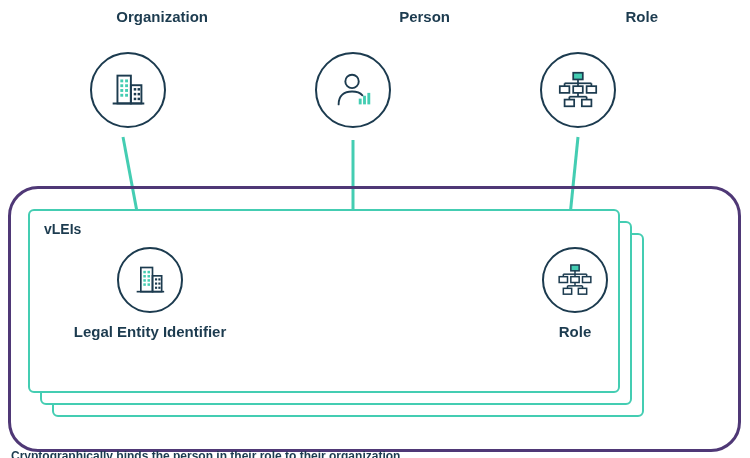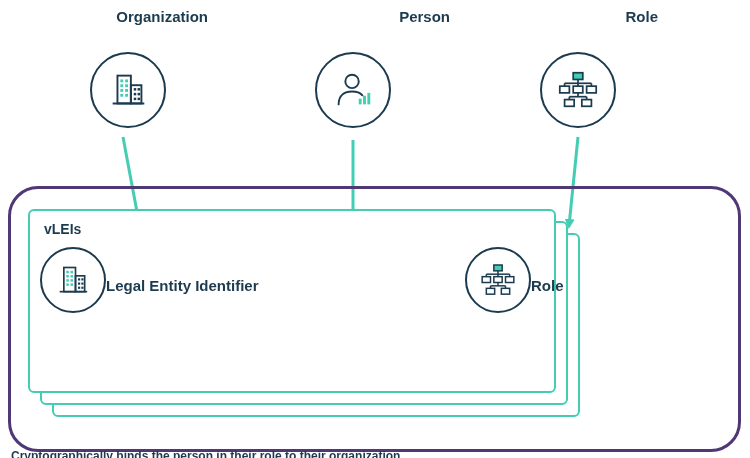--- a/index.html
+++ b/index.html
@@ -47,40 +47,40 @@
   #ah path { fill: var(--teal); }
   .outer {
     position: absolute;
     left: 8px; top: 186px;
     width: 733px; height: 266px;
     border: 3px solid var(--purple);
     border-radius: 30px;
   }
   .card {
     position: absolute;
-    width: 528px; height: 184px;
+    width: 592px; height: 184px;
     border: 2px solid var(--teal);
     border-radius: 6px;
     background: #fff;
   }
   .card.c3 { left: 41px; top: 44px; }
   .card.c2 { left: 29px; top: 32px; }
   .card.main { left: 17px; top: 20px; }
   .vleis-tag {
     position: absolute;
     left: 14px; top: 10px;
     font-weight: bold;
     font-size: 14px;
   }
   .inner-unit {
     position: absolute;
     top: 36px;
     width: 220px;
     display: flex;
-    flex-direction: row;
+    flex-direction: column;
     align-items: center;
   }
   .inner-unit .unit-label {
     margin-top: 10px;
     font-weight: bold;
     font-size: 15px;
     text-align: center;
     white-space: nowrap;
   }
   .caption {

